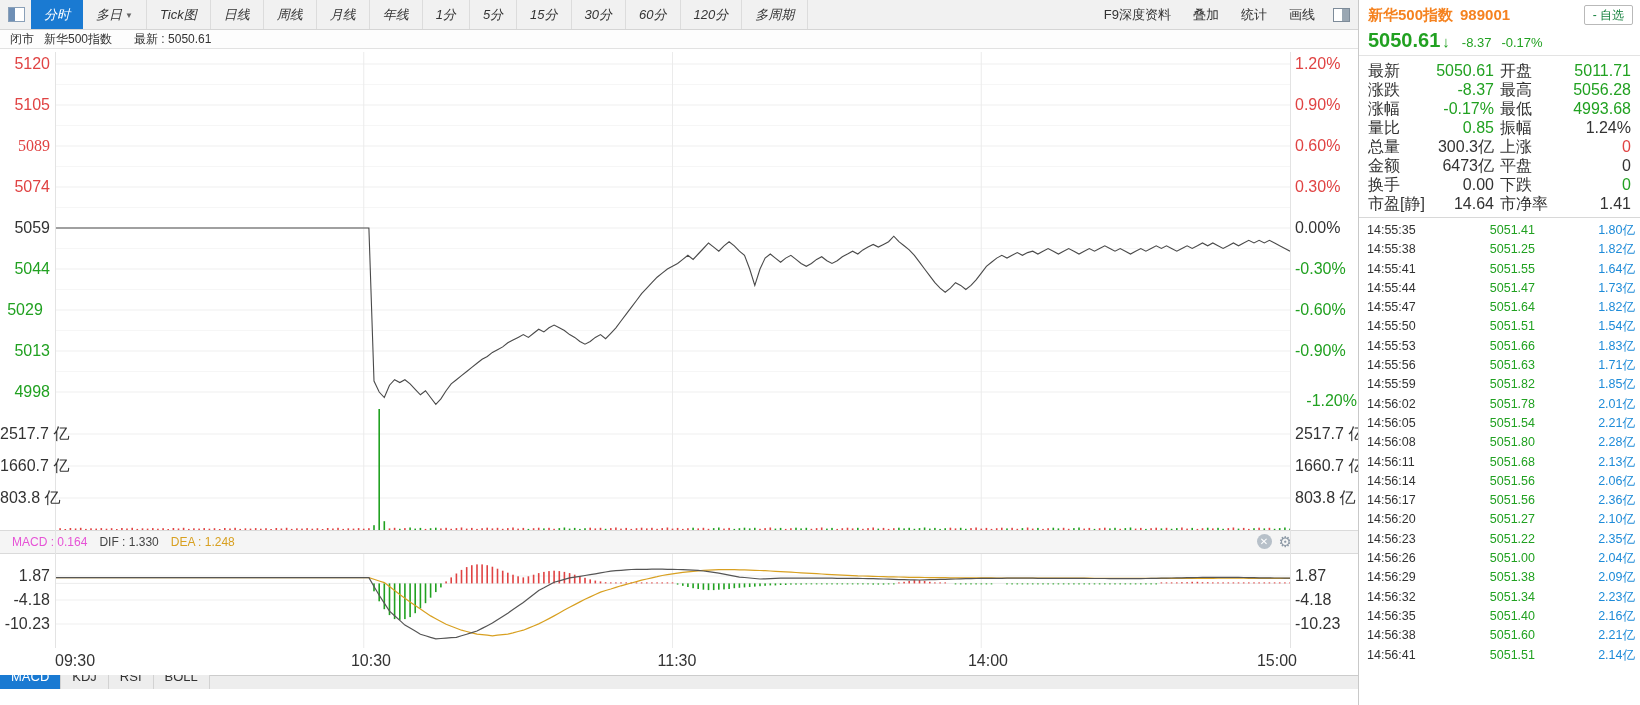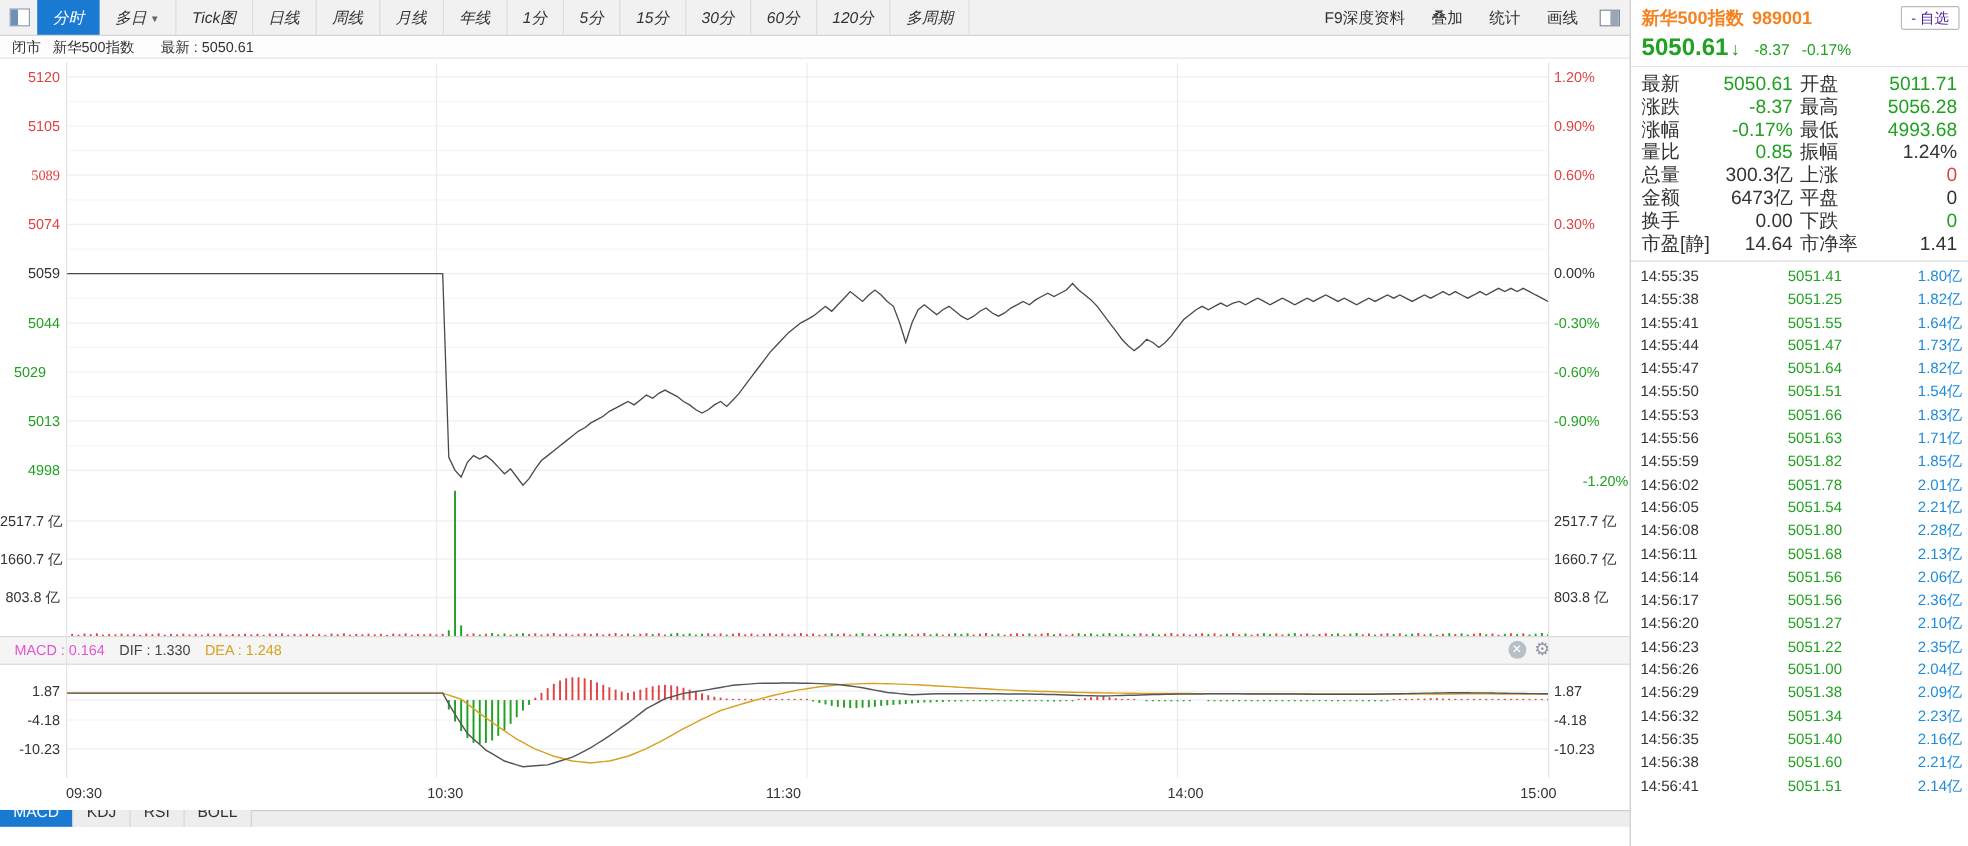--- a/index.html
+++ b/index.html
@@ -22,39 +22,39 @@
   .split-icon { width:17px; height:14px; border:1px solid #7d8b99; margin-left:18px; background:#fff; position:relative; }
   .split-icon::after { content:""; position:absolute; right:0; top:0; width:7px; height:12px; background:#9aa7b3; }
 
   
   .infobar { height:19px; background:#fdfdfd; border-bottom:1px solid #e2e2e2; font-size:12px; line-height:18px; color:#333; display:flex; }
   .infobar span { margin-left:10px; }
   .infobar .latest { margin-left:22px; }
 
   
   .chart-region { position:relative; height:626px; background:#fff; }
-  .axis-label { position:absolute; font-size:12px; line-height:16px; white-space:nowrap; }
+  .axis-label { position:absolute; font-size:16px; line-height:16px; white-space:nowrap; }
   .vline { position:absolute; width:1px; background:#e3e3e3; top:3px; height:596px; }
   .panel-svg { position:absolute; left:55px; display:block; }
   .macd-band { position:absolute; left:0; top:481px; width:1358px; height:24px; background:#f5f5f5; border-top:1px solid #dadada; border-bottom:1px solid #dadada; font-size:12px; line-height:22px; }
   .macd-band .seg { margin-left:12px; }
   .band-icons { position:absolute; right:66px; top:3px; display:flex; align-items:center; }
   .close-ic { width:15px; height:15px; border-radius:50%; background:#b7c0c9; color:#fff; font-size:10px; line-height:15px; text-align:center; margin-right:7px; }
   .gear-ic { color:#8d99a6; font-size:15px; line-height:15px; }
 
   
   .ind-tabbar { height:14px; background:#ededed; border-top:1px solid #cccccc; display:flex; align-items:flex-end; padding-top:4px; }
   .itab { padding:0 11px; line-height:25px; font-size:13px; color:#333; border-right:1px solid #d2d2d2; background:#ededed; }
   .itab.active { background:#1a7ad2; color:#fff; }
 
   
   .q-header { padding:6px 8px 0 9px; position:relative; border-bottom:1px solid #e3e3e3; height:56px; }
   .q-title { font-size:15px; font-weight:bold; color:#f5821f; }
   .q-code { margin-left:7px; }
-  .watch-btn { position:absolute; right:7px; top:5px; border:1px solid #b9b9b9; border-radius:2px; background:#fff; font-size:12px; color:#4c1d95; padding:1px 8px; line-height:16px;text-align:right; }
+  .watch-btn { position:absolute; right:7px; top:5px; border:1px solid #b9b9b9; border-radius:2px; background:#fff; font-size:12px; color:#15803d; padding:1px 8px; line-height:16px;text-align:right; }
   .q-price-row { margin-top:4px; display:flex; align-items:baseline; }
   .q-price { font-size:20px; font-weight:bold; color:#21a121; }
   .q-arrow { font-size:15px; font-weight:bold; color:#21a121; margin-left:2px; }
   .q-chg { font-size:13px; color:#21a121; margin-left:12px; }
   .q-chgp { font-size:13px; color:#21a121; margin-left:10px; }
   .stats { padding:5px 9px 4px 9px; border-bottom:1px solid #d8d8d8; }
   .stat-row { display:grid; grid-template-columns:58px 74px 60px 1fr; height:19px; font-size:16px; line-height:19px; }
   .stat-label { color:#333; }
   .stat-val { text-align:right; padding-right:6px; }
   .stat-val.c2 { padding-right:0; }
@@ -597,21 +597,21 @@
         <div class="axis-label" style="left: 0px; top: 441px; width: 50px; text-align: right; color: rgb(51, 51, 51);">803.8 亿</div>
         <div class="axis-label" style="left: 1295px; top: 441px; width: 62px; text-align: left; color: rgb(51, 51, 51);">803.8 亿</div>
         <div class="axis-label" style="left: 0px; top: 519px; width: 50px; text-align: right; color: rgb(51, 51, 51);">1.87</div>
         <div class="axis-label" style="left: 1295px; top: 519px; width: 62px; text-align: left; color: rgb(51, 51, 51);">1.87</div>
         <div class="axis-label" style="left: 0px; top: 543px; width: 50px; text-align: right; color: rgb(51, 51, 51);">-4.18</div>
         <div class="axis-label" style="left: 1295px; top: 543px; width: 62px; text-align: left; color: rgb(51, 51, 51);">-4.18</div>
         <div class="axis-label" style="left: 0px; top: 567px; width: 50px; text-align: right; color: rgb(51, 51, 51);">-10.23</div>
         <div class="axis-label" style="left: 1295px; top: 567px; width: 62px; text-align: left; color: rgb(51, 51, 51);">-10.23</div>
         <div class="axis-label" style="left: 55px; top: 604px; width: 44px; text-align: left; color: rgb(51, 51, 51);">09:30</div>
         <div class="axis-label" style="left: 349px; top: 604px; width: 44px; text-align: center; color: rgb(51, 51, 51);">10:30</div>
-        <div class="axis-label" style="left: 631px; top: 604px; width: 44px; text-align: center; color: rgb(51, 51, 51);">11:30</div>
+        <div class="axis-label" style="left: 655px; top: 604px; width: 44px; text-align: center; color: rgb(51, 51, 51);">11:30</div>
         <div class="axis-label" style="left: 966px; top: 604px; width: 44px; text-align: center; color: rgb(51, 51, 51);">14:00</div>
         <div class="axis-label" style="left: 1253px; top: 604px; width: 44px; text-align: right; color: rgb(51, 51, 51);">15:00</div>
       </div>
 
     <div class="ind-tabbar" id="ind-tabbar">
         <div class="itab active">MACD</div>
         <div class="itab">KDJ</div>
         <div class="itab">RSI</div>
         <div class="itab">BOLL</div>
       </div>

